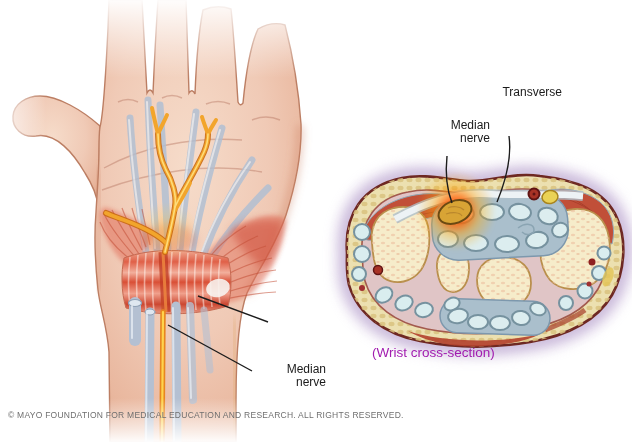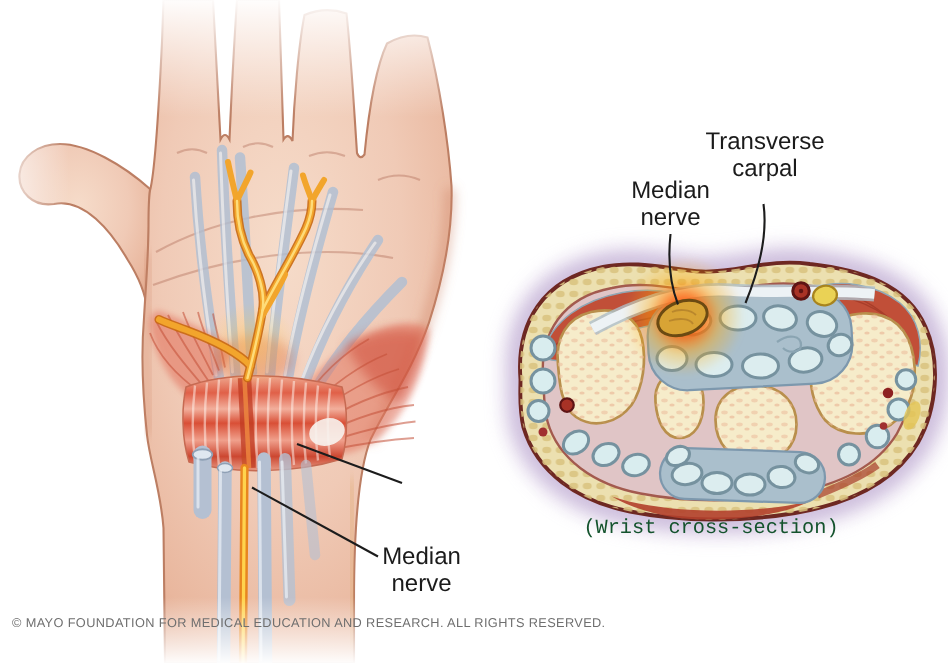--- a/index.html
+++ b/index.html
@@ -1,21 +1,21 @@
 <!DOCTYPE html>
 <html><head>
 <meta charset="utf-8">
 <style>
   html,body{margin:0;padding:0;background:#fff;}
   .canvas{position:relative;width:632px;height:442px;background:#ffffff;overflow:hidden;
           font-family:"Liberation Sans", sans-serif;}
   .art{position:absolute;left:0;top:0;}
-  .label{position:absolute;text-align:center;font-size:16px;line-height:1.1;color:#1b1b1b;z-index:5;}
+  .label{position:absolute;text-align:right;font-size:12px;line-height:1.1;color:#1b1b1b;z-index:5;}
   .label span{display:block;}
-  .caption{position:absolute;text-align:center;font-size:13.5px;color:#14532d;z-index:5;font-family:Liberation Mono, monospace;}
+  .caption{position:absolute;font-size:13.5px;color:#a21caf;z-index:5;}
   .copyright{position:absolute;left:8px;top:410px;font-size:8.5px;letter-spacing:0.25px;color:#6f6f6f;z-index:5;}
 </style>
 </head>
 <body>
 
 <div class="canvas">
 
 <svg class="art" width="632" height="442" viewBox="0 0 632 442">
   <defs>
     <radialGradient id="skin" cx="0.45" cy="0.38" r="0.78">
@@ -318,20 +318,19 @@
   <span>nerve</span>
 </div>
 
 <div class="label" style="left:404px;top:119px;width:86px;">
   <span>Median</span>
   <span>nerve</span>
 </div>
 
 <div class="label" style="left:458px;top:86px;width:104px;">
   <span>Transverse</span>
-  <span>carpal</span>
 </div>
 
 <div class="caption" style="left:372px;top:345px;width:204px;">(Wrist cross-section)</div>
 
 <div class="copyright">© MAYO FOUNDATION FOR MEDICAL EDUCATION AND RESEARCH. ALL RIGHTS RESERVED.</div>
 
 </div>
 
 </body></html>

